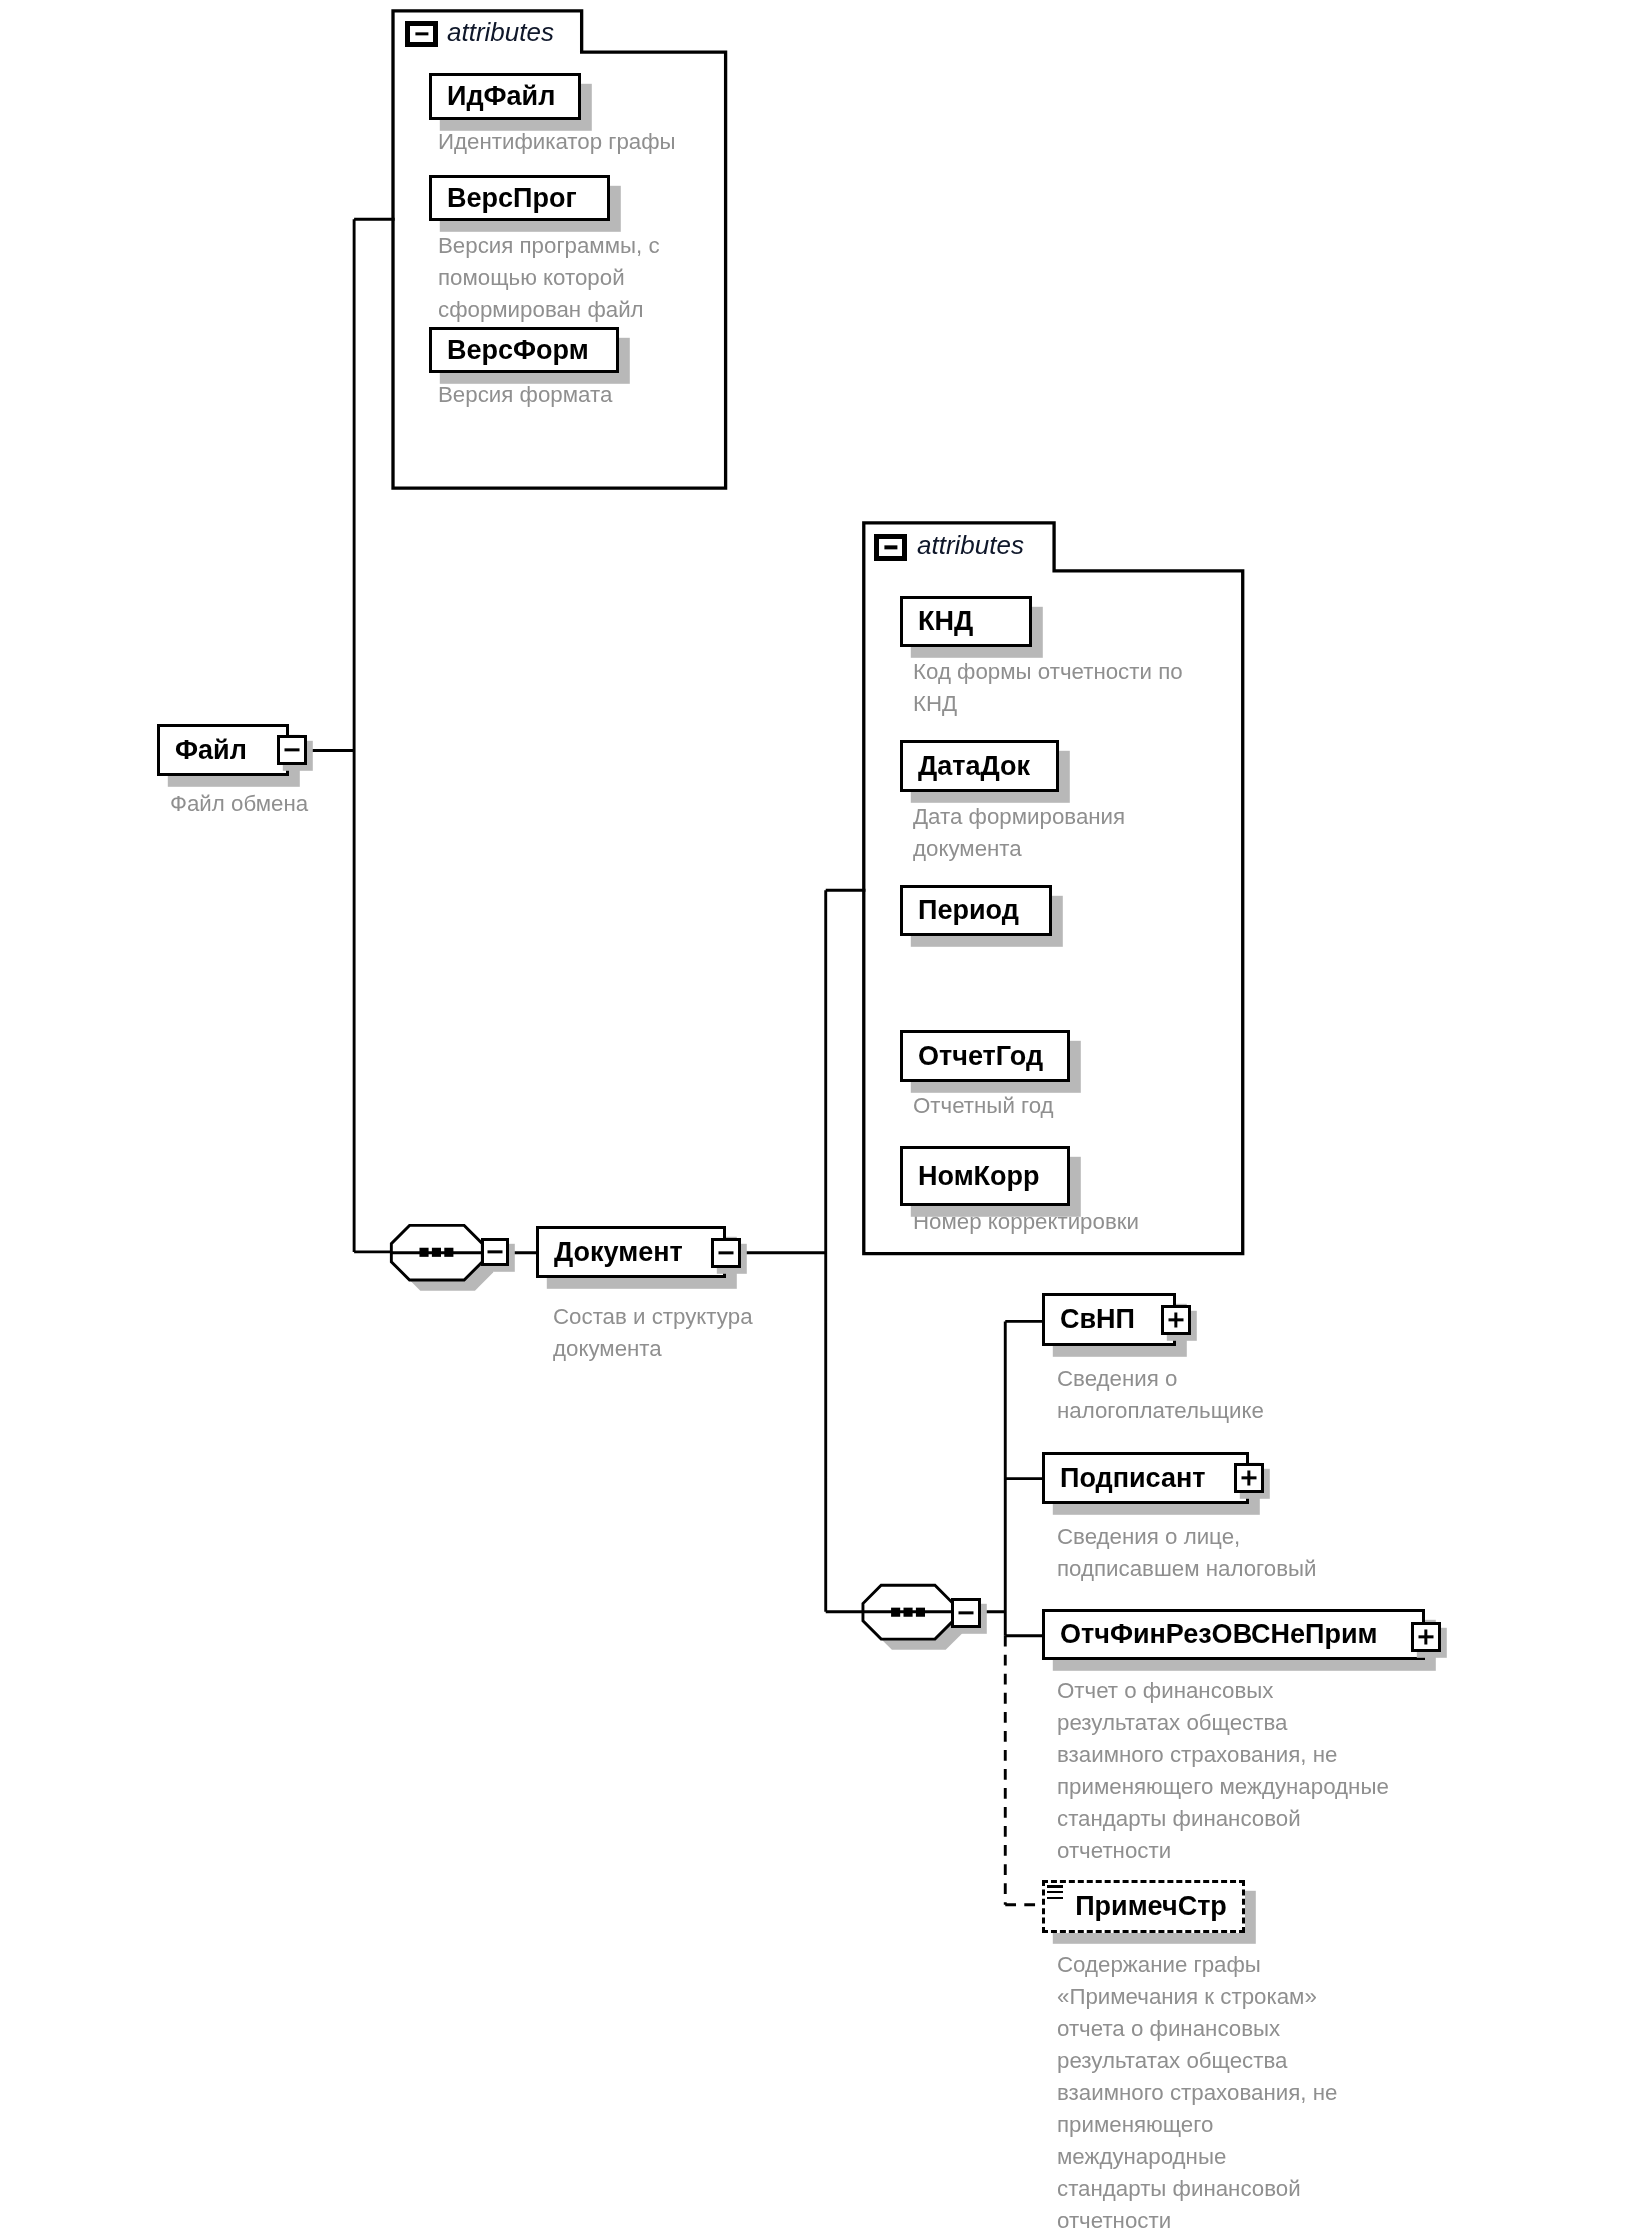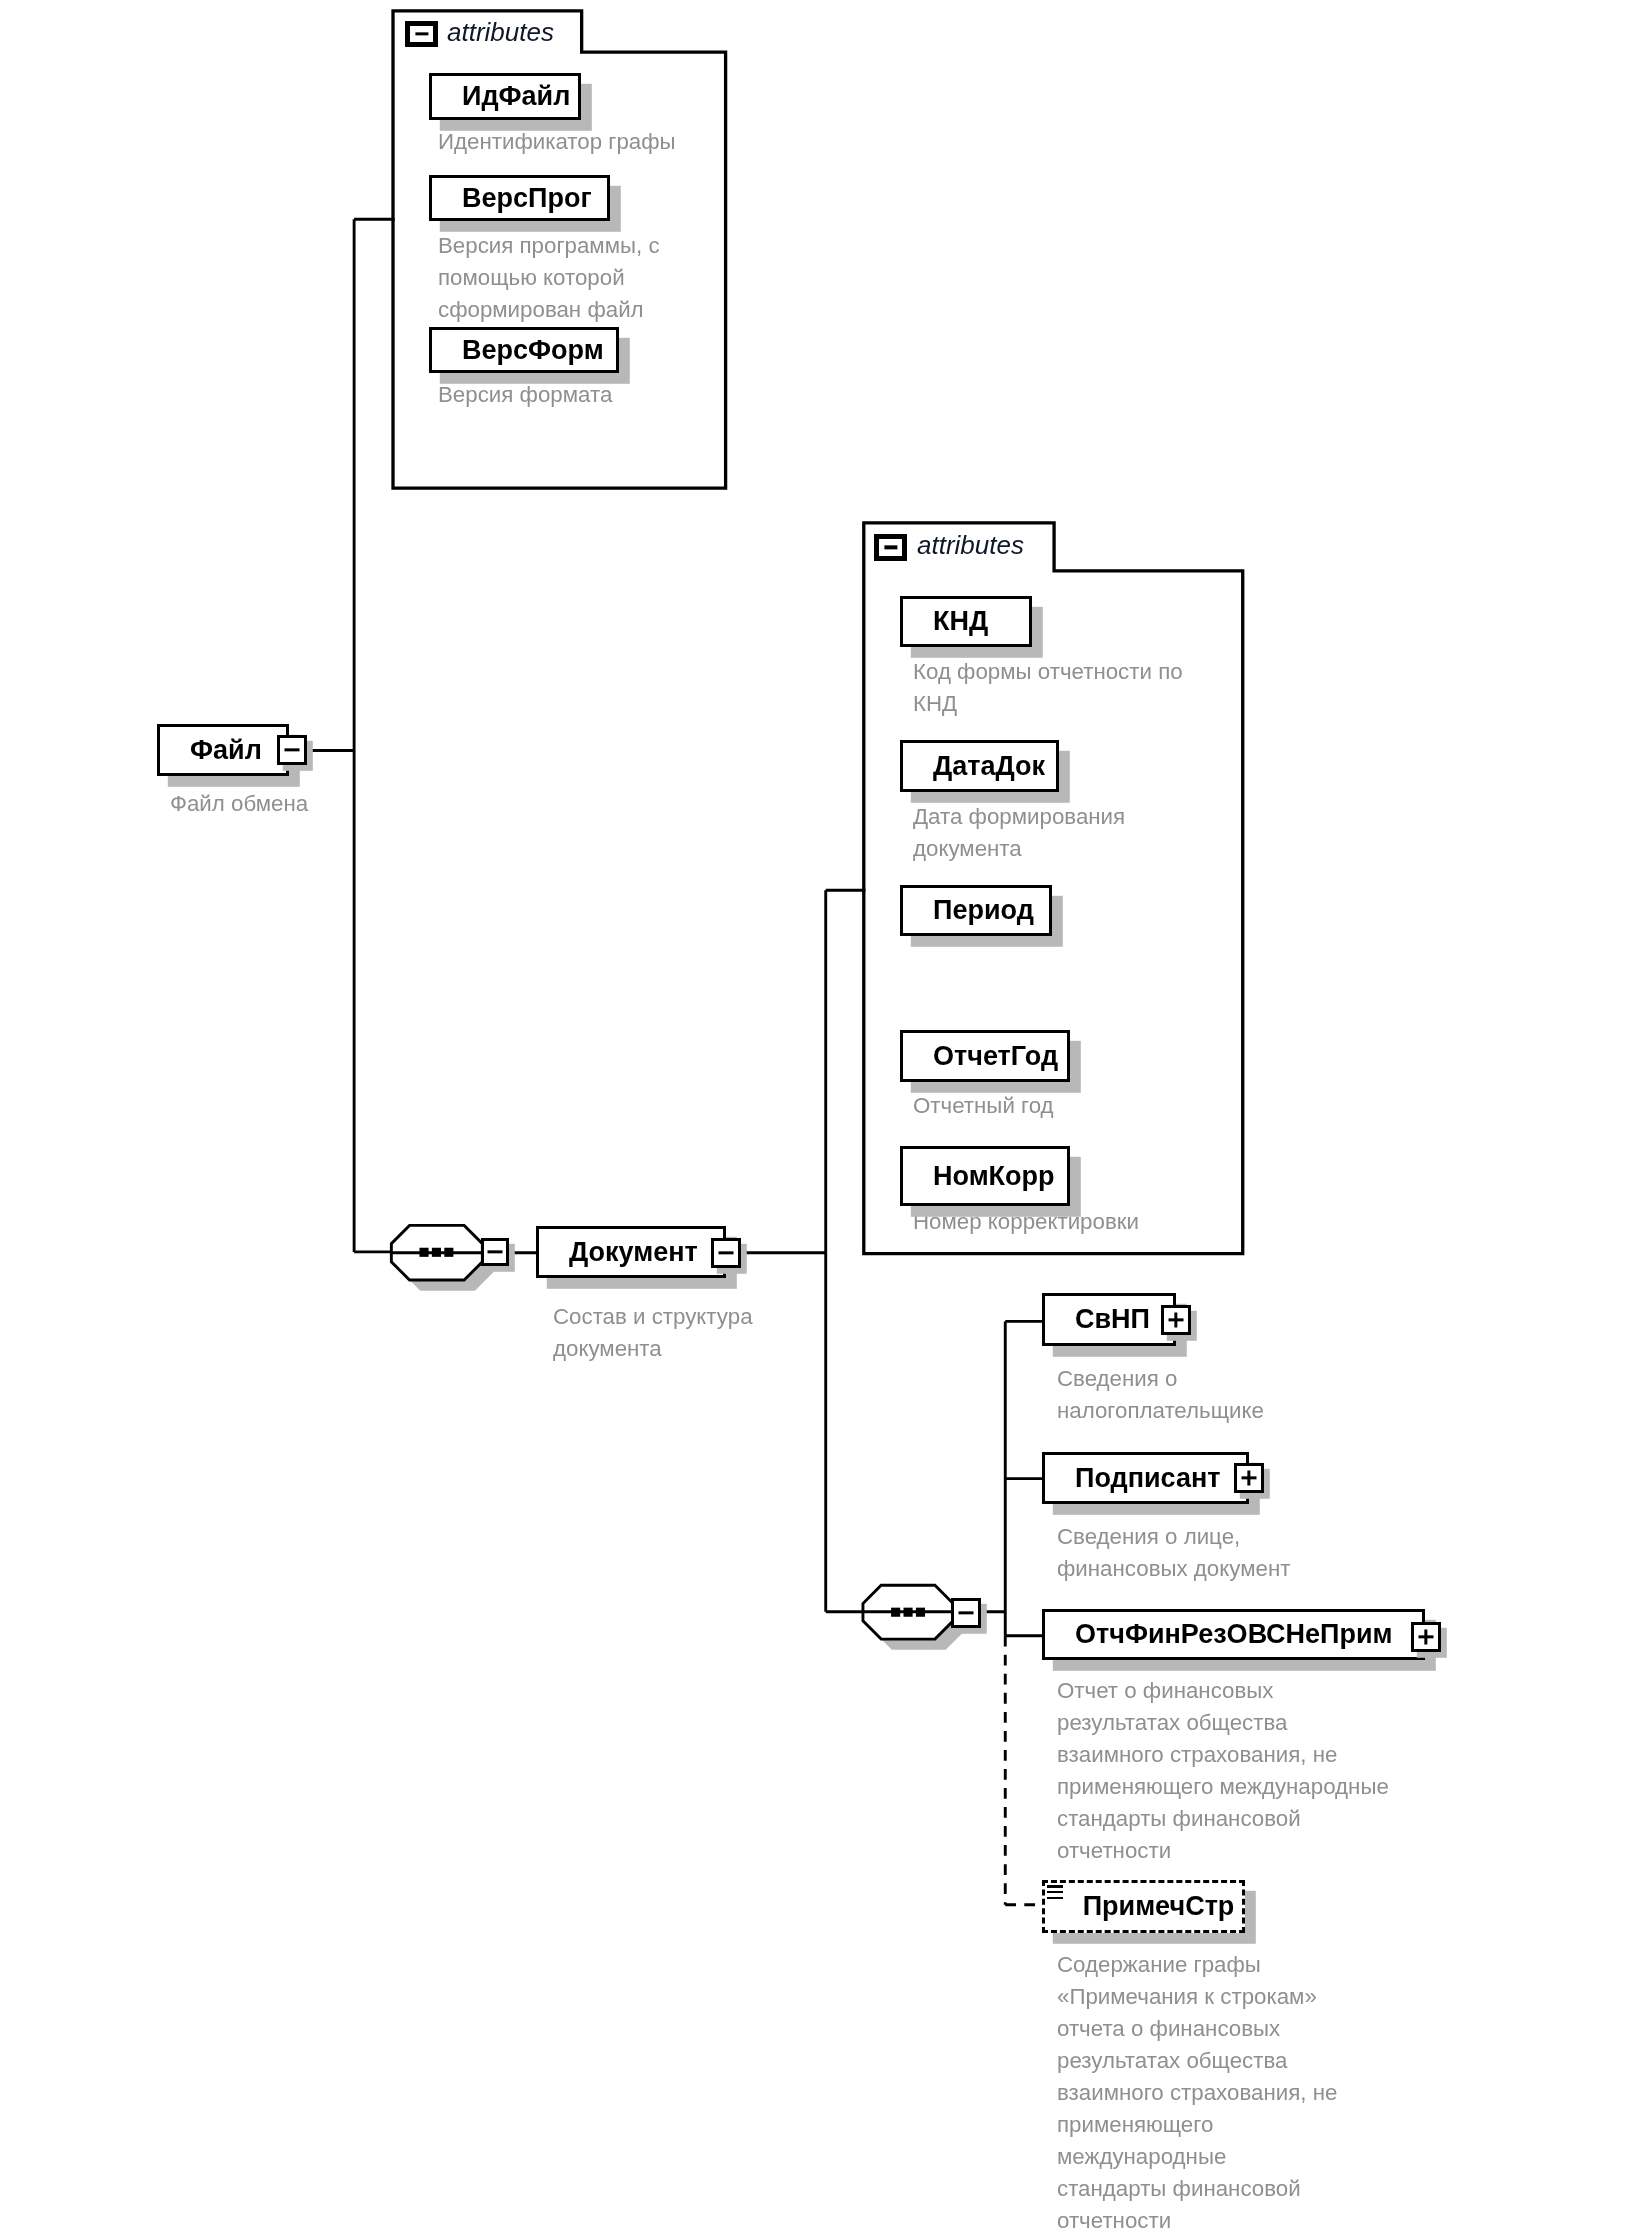--- a/index.html
+++ b/index.html
@@ -1,21 +1,21 @@
 <!DOCTYPE html>
 <html style="font-size:13.2px"><head>
 <meta charset="utf-8">
 <style>
   html,body{margin:0;padding:0;background:#ffffff;}
   body{width:1644px;height:2239px;position:relative;font-family:"Liberation Sans",sans-serif;}
   #canvas{position:absolute;left:0;top:0;width:1644px;height:2239px;overflow:hidden;}
   #wires{position:absolute;left:0;top:0;}
 
   .el,.nbox{position:absolute;background:#ffffff;border:3.3px solid #000;box-sizing:border-box;
-            box-shadow:10.8px 10.8px 0 #b8b8b8;display:flex;align-items:center;padding-left:30px;z-index:2;}
+            box-shadow:10.8px 10.8px 0 #b8b8b8;display:flex;align-items:center;padding-left:15px;z-index:2;}
   .el.dashed{border-style:dashed;justify-content:center;}
   .lbl{font-weight:bold;font-size:27px;color:#000;white-space:nowrap;}
 
   .desc{position:absolute;color:#8f8f8f;font-size:22.3px;line-height:32px;white-space:pre-line;z-index:1;}
 
   .ebox{position:absolute;width:30px;height:30px;background:#fff;border:3.3px solid #000;
         box-sizing:border-box;box-shadow:5.8px 5.8px 0 #b8b8b8;z-index:3;}
   .ebox .bh{position:absolute;left:50%;top:50%;width:15px;height:3.3px;background:#000;transform:translate(-50%,-50%);}
   .ebox .bv{position:absolute;left:50%;top:50%;width:3.3px;height:15px;background:#000;transform:translate(-50%,-50%);}
 
@@ -149,21 +149,21 @@
 налогоплательщике</div>
 
   <div class="el" style="left:1042px;top:1452px;width:207px;height:52px">
     <span class="lbl">Подписант</span>
   </div>
   <div class="ebox" style="left:1234px;top:1463px">
       <span class="bh"></span>
       <span class="bv"></span>
     </div>
   <div class="desc" style="left:1057px;top:1521px">Сведения о лице,
-финансовых документ</div>
+подписавшем налоговый</div>
 
   <div class="el" style="left:1042px;top:1609px;width:383px;height:51px">
     <span class="lbl">ОтчФинРезОВСНеПрим</span>
   </div>
   <div class="ebox" style="left:1411px;top:1622px">
       <span class="bh"></span>
       <span class="bv"></span>
     </div>
   <div class="desc" style="left:1057px;top:1675px">Отчет о финансовых
 результатах общества

